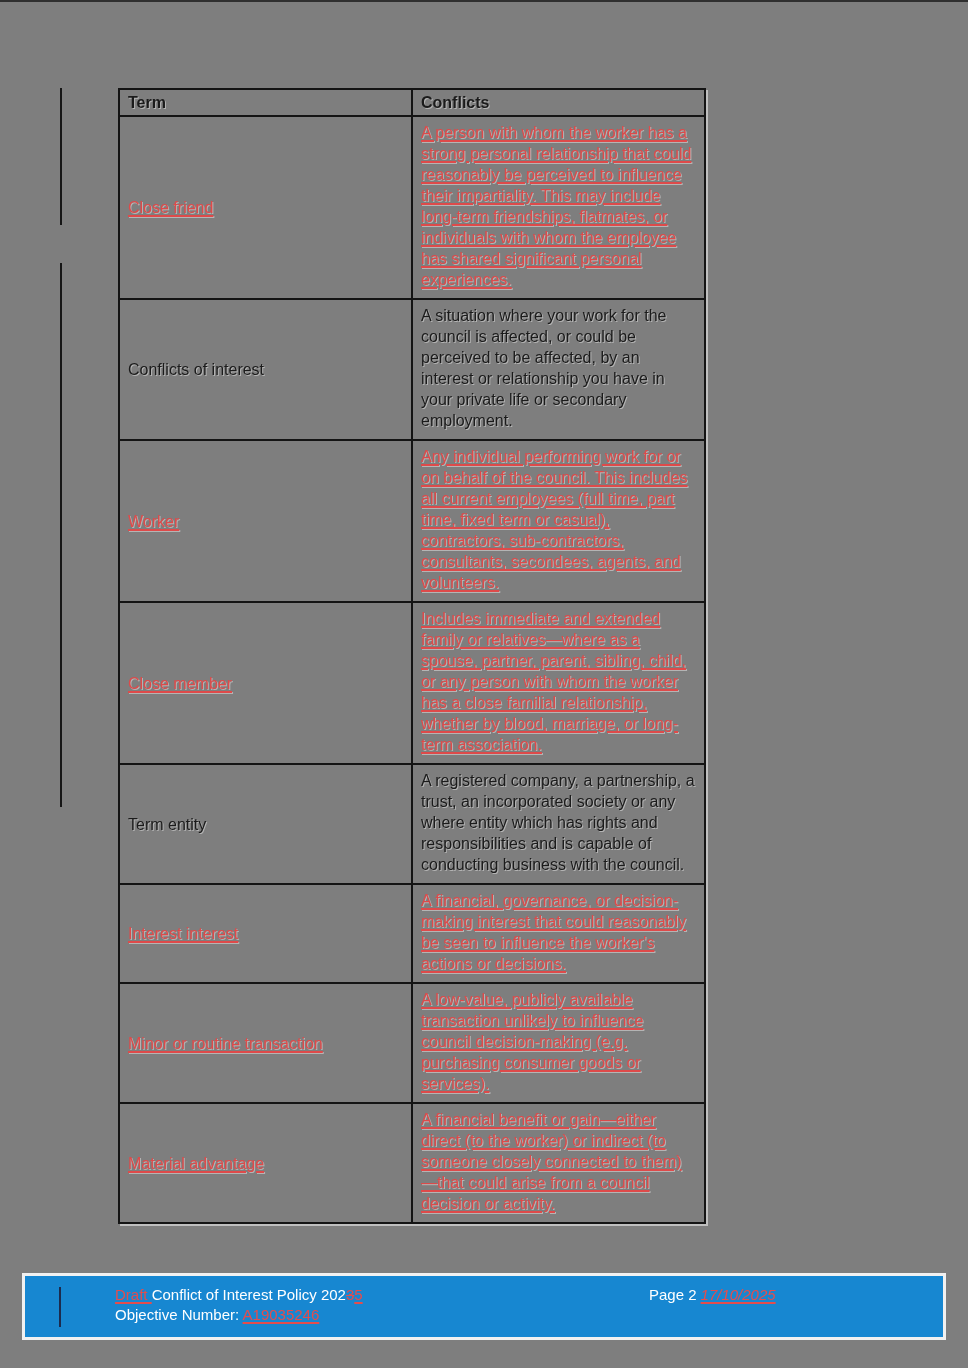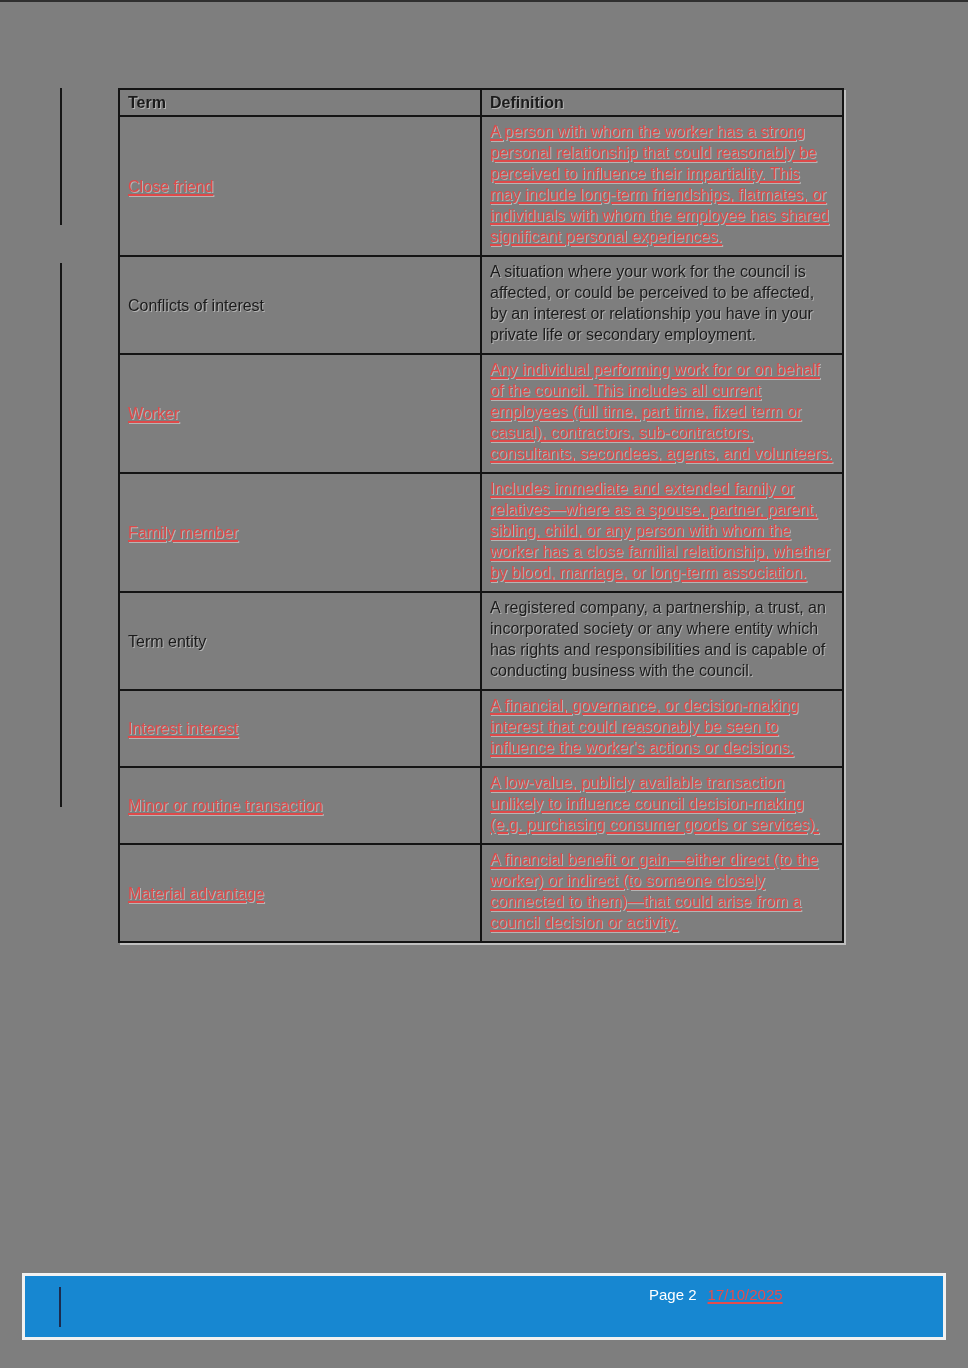--- a/index.html
+++ b/index.html
@@ -10,62 +10,62 @@
   }
   .top-edge { position:absolute; top:0; left:0; width:968px; height:2px; background:#2f2f2f; }
 
   
   .change-bar { position:absolute; width:2px; background:#161616; }
   .change-bar.b1 { left:60px; top:88px;  height:137px; }
   .change-bar.b2 { left:60px; top:263px; height:544px; }
 
   
   .doc-table {
-    position:absolute; left:118px; top:88px; width:726px;
+    position:absolute; left:118px; top:88px; width:588px;
     border-collapse:collapse; table-layout:fixed;
     box-shadow:2px 2px 0 rgba(255,255,255,0.5);
   }
   .doc-table th, .doc-table td {
     border:2px solid #141414;
     font-size:16px; line-height:21px; color:#1b1b1b;
     text-shadow:1px 1px 0 rgba(255,255,255,0.42);
     padding:4px 8px;
   }
   .doc-table th { text-align:left; font-weight:bold; padding:2px 8px; }
   .doc-table td.term { width:109px; vertical-align:middle;margin-left:39px; }
-  .doc-table td.def  { vertical-align:top; padding-bottom:8px; }
+  .doc-table td.def  { vertical-align:top; padding-top:5px; padding-bottom:8px; }
 
   .ins { color:#de4a4a; text-decoration:underline; text-decoration-thickness:1.5px; text-underline-offset:2px; }
   .del { color:#de4a4a; text-decoration:line-through; }
 
   
   .footer-bar {
     position:absolute; left:22px; top:1273px; width:924px; height:67px;
     background:#1787d1; border:3px solid #f1f1f1; box-sizing:border-box;
   }
   .footer-change-bar { position:absolute; left:34px; top:11px; width:2px; height:40px; background:#1c2b4e; }
   .footer-left  { position:absolute; left:90px; top:9px; color:#ffffff; font-size:15px; line-height:20px; }
   .footer-right { position:absolute; left:624px; top:9px; color:#ffffff; font-size:15px; line-height:20px; white-space:nowrap; }
   .footer-bar .ins { color:#e44d4d; }
   .footer-bar .del { color:#e44d4d; }
-  .footer-date { margin-left:11px; }
+  .footer-date { margin-left:4px;font-style:italic; }
 </style>
 </head>
 <body>
 
 <div class="top-edge"></div>
 
 <div class="change-bar b1"></div>
 <div class="change-bar b2"></div>
 
 <table class="doc-table">
   <thead>
     <tr>
       <th>Term</th>
-      <th>Definition</th>
+      <th>Conflicts</th>
     </tr>
   </thead>
   <tbody>
   <tr>
     <td class="term">
       <span class="ins">Close friend</span>
     </td>
     <td class="def">
       <span class="ins">A person with whom the worker has a strong personal relationship that could reasonably be perceived to influence their impartiality. This may include long-term friendships, flatmates, or individuals with whom the employee has shared significant personal experiences.</span>
     </td>
@@ -84,21 +84,21 @@
     <td class="term">
       <span class="ins">Worker</span>
     </td>
     <td class="def">
       <span class="ins">Any individual performing work for or on behalf of the council. This includes all current employees (full time, part time, fixed term or casual), contractors, sub-contractors, consultants, secondees, agents, and volunteers.</span>
     </td>
   </tr>
 
   <tr>
     <td class="term">
-      <span class="ins">Family member</span>
+      <span class="ins">Close member</span>
     </td>
     <td class="def">
       <span class="ins">Includes immediate and extended family or relatives—where as a spouse, partner, parent, sibling, child, or any person with whom the worker has a close familial relationship, whether by blood, marriage, or long-term association.</span>
     </td>
   </tr>
 
   <tr>
     <td class="term">
       <span>Term entity</span>
     </td>
@@ -131,16 +131,20 @@
     </td>
     <td class="def">
       <span class="ins">A financial benefit or gain—either direct (to the worker) or indirect (to someone closely connected to them)—that could arise from a council decision or activity.</span>
     </td>
   </tr>
 </tbody>
 </table>
 
 <div class="footer-bar">
   <div class="footer-change-bar"></div>
+  <div class="footer-left">
+    <div><span class="ins">Draft </span><span>Conflict of Interest Policy 202</span><span class="del">3</span><span class="ins">5</span></div>
+    <div><span>Objective Number: </span><span class="ins">A19035246</span></div>
+  </div>
   <div class="footer-right">
     <span>Page 2</span><span class="ins footer-date">17/10/2025</span>
   </div>
 </div>
 
 </body></html>

